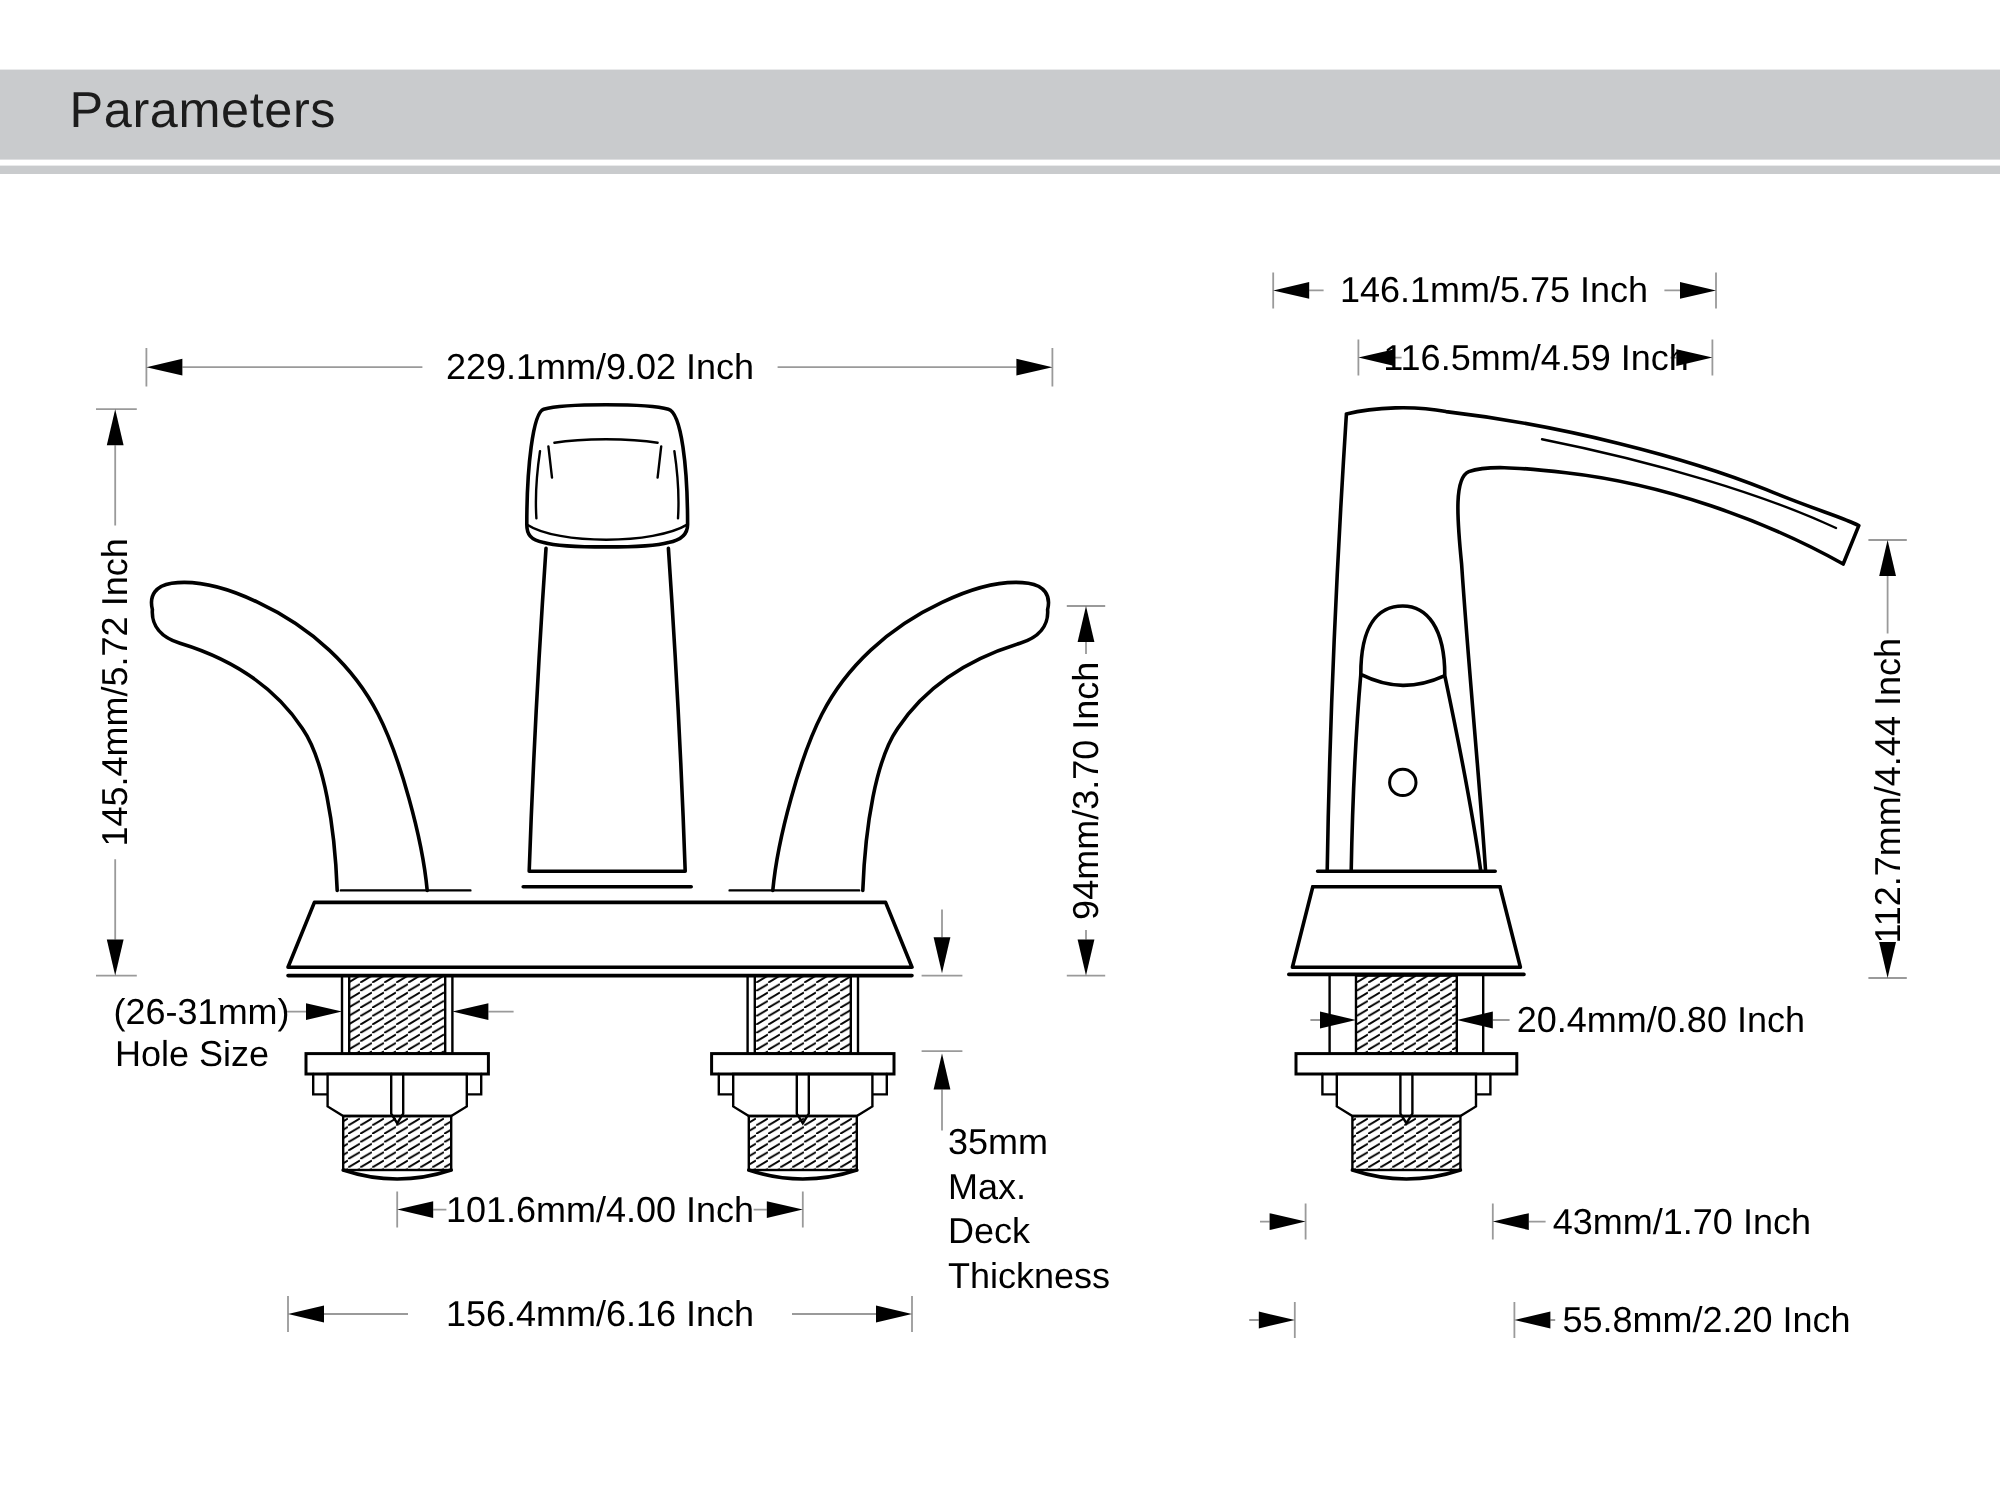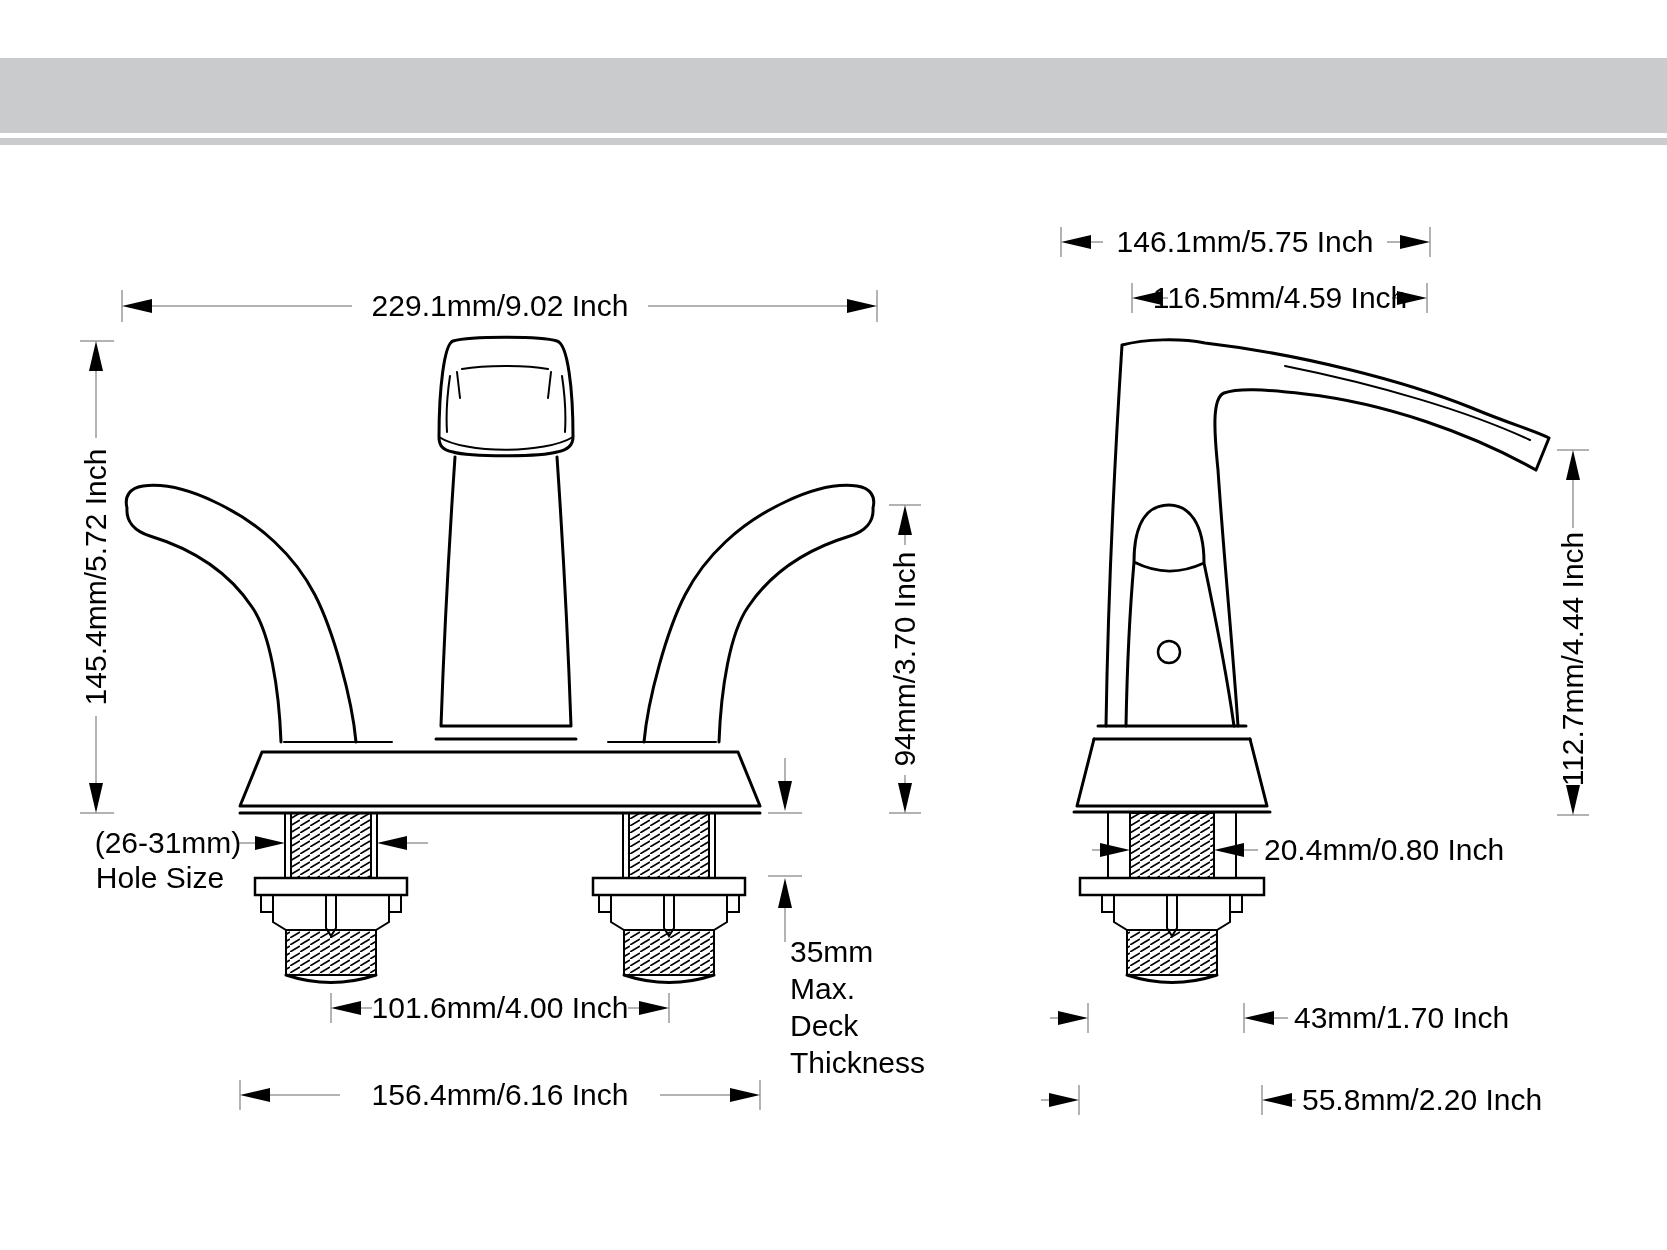--- a/index.html
+++ b/index.html
@@ -17,20 +17,21 @@
   .dim{stroke:#9a9a9a;stroke-width:1.5;fill:none;}
   .arr{fill:#000;stroke:none;}
 </style>
 </head>
 <body>
 
 <div class="page">
 
   <div class="band band-main"></div>
   <div class="band band-thin"></div>
+  <div class="page-title">Parameters</div>
 
   <svg class="drawing" width="1667" height="1100" viewBox="0 150 1667 1100" xmlns="http://www.w3.org/2000/svg">
     <defs>
       <pattern id="thr" width="10" height="7" patternUnits="userSpaceOnUse">
         <path d="M0,7 L10,1" stroke="#000" stroke-width="1.6" fill="none"></path>
       </pattern>
     </defs>
 
     <g>
 

